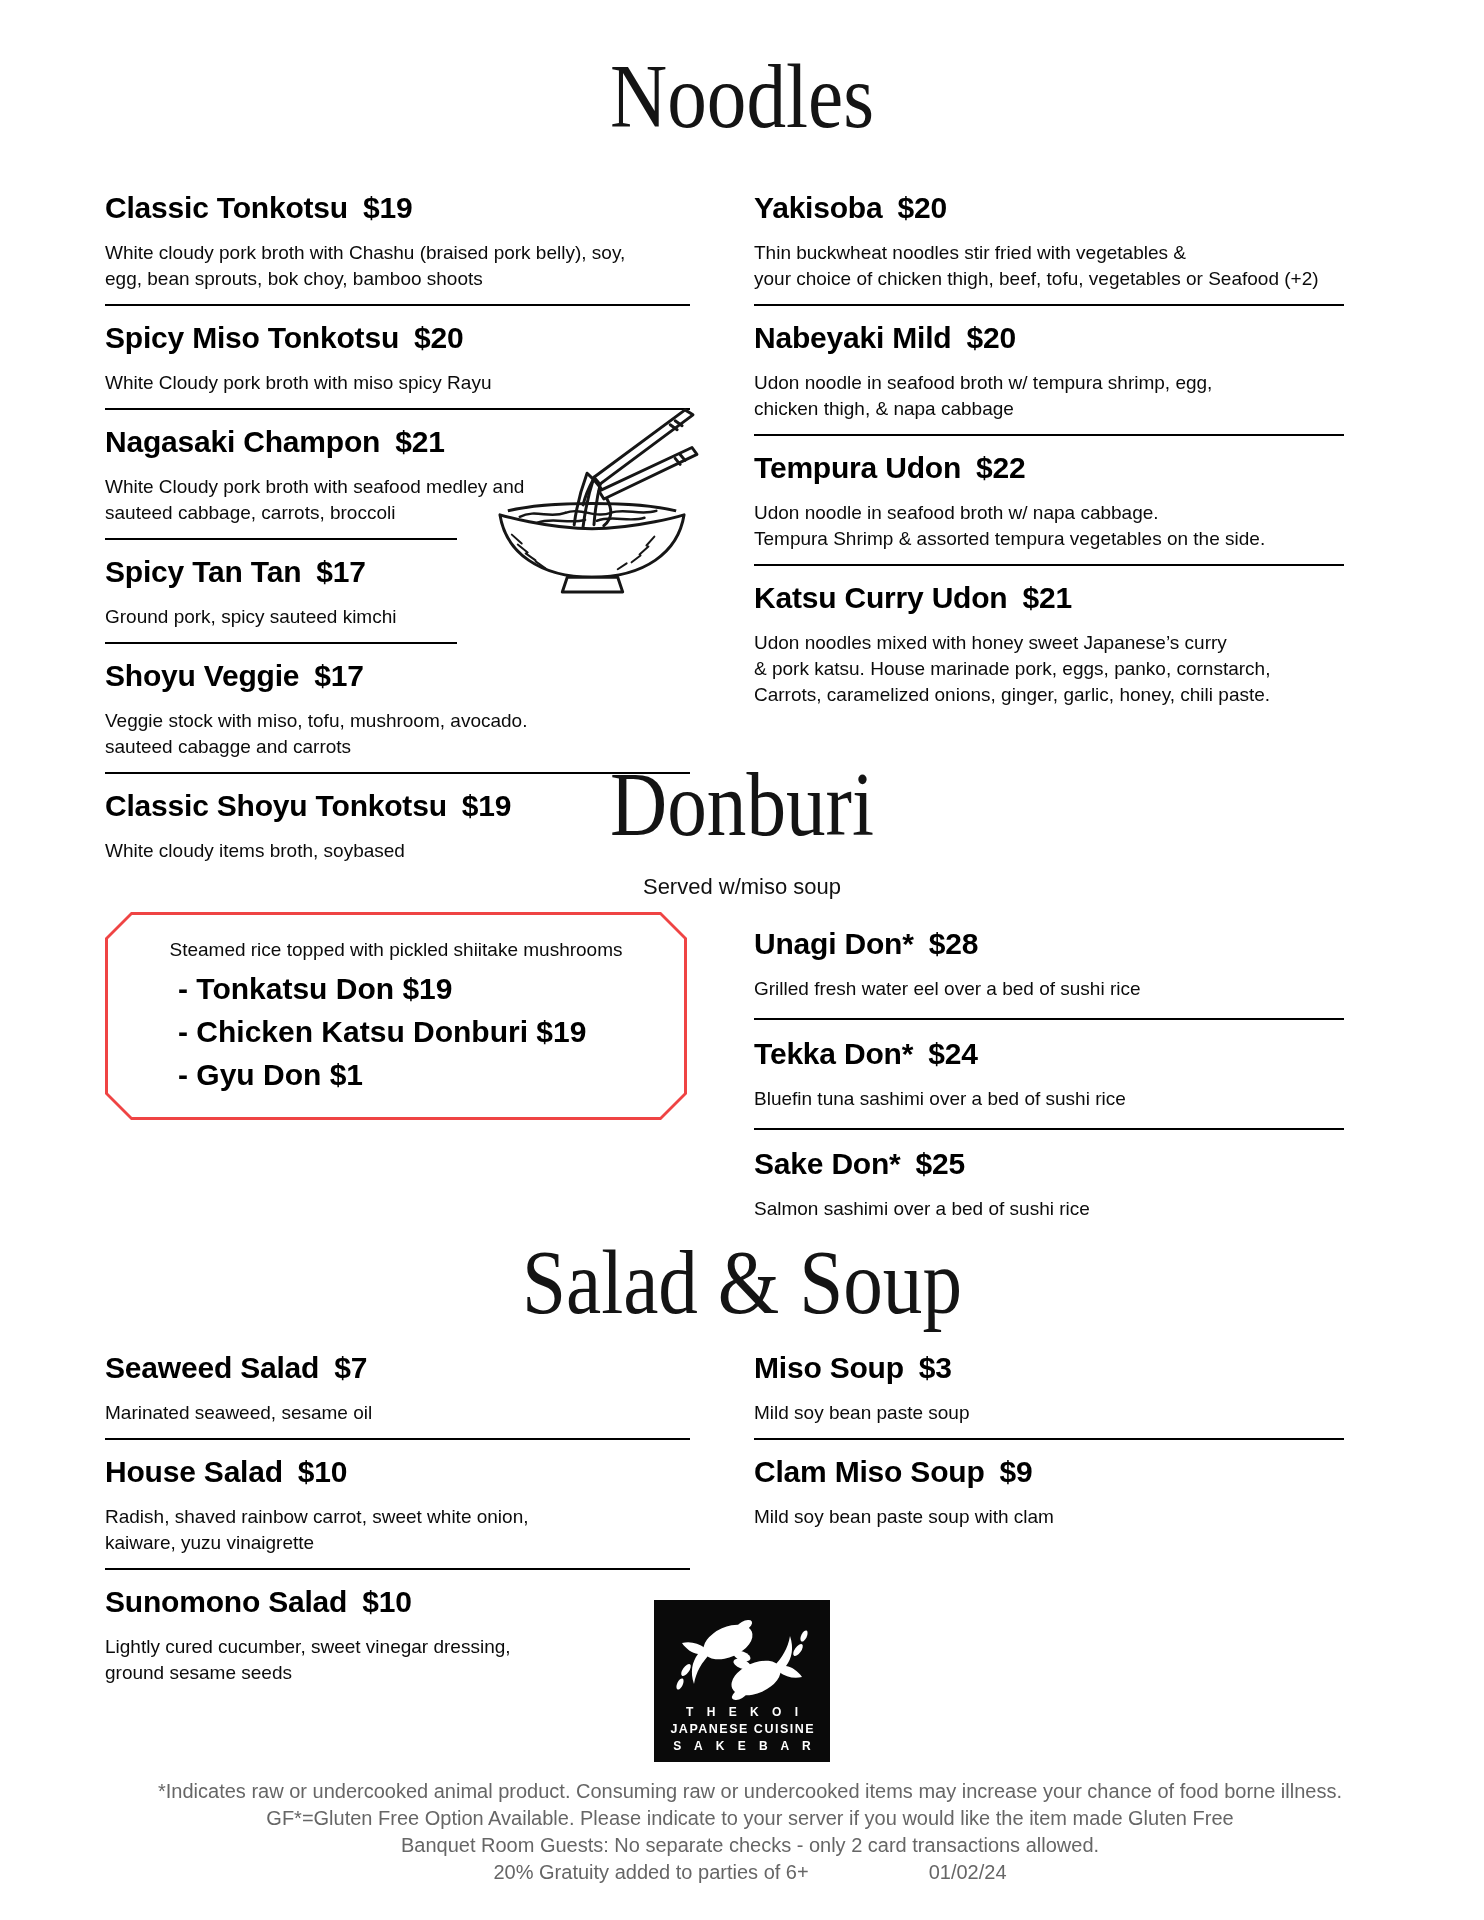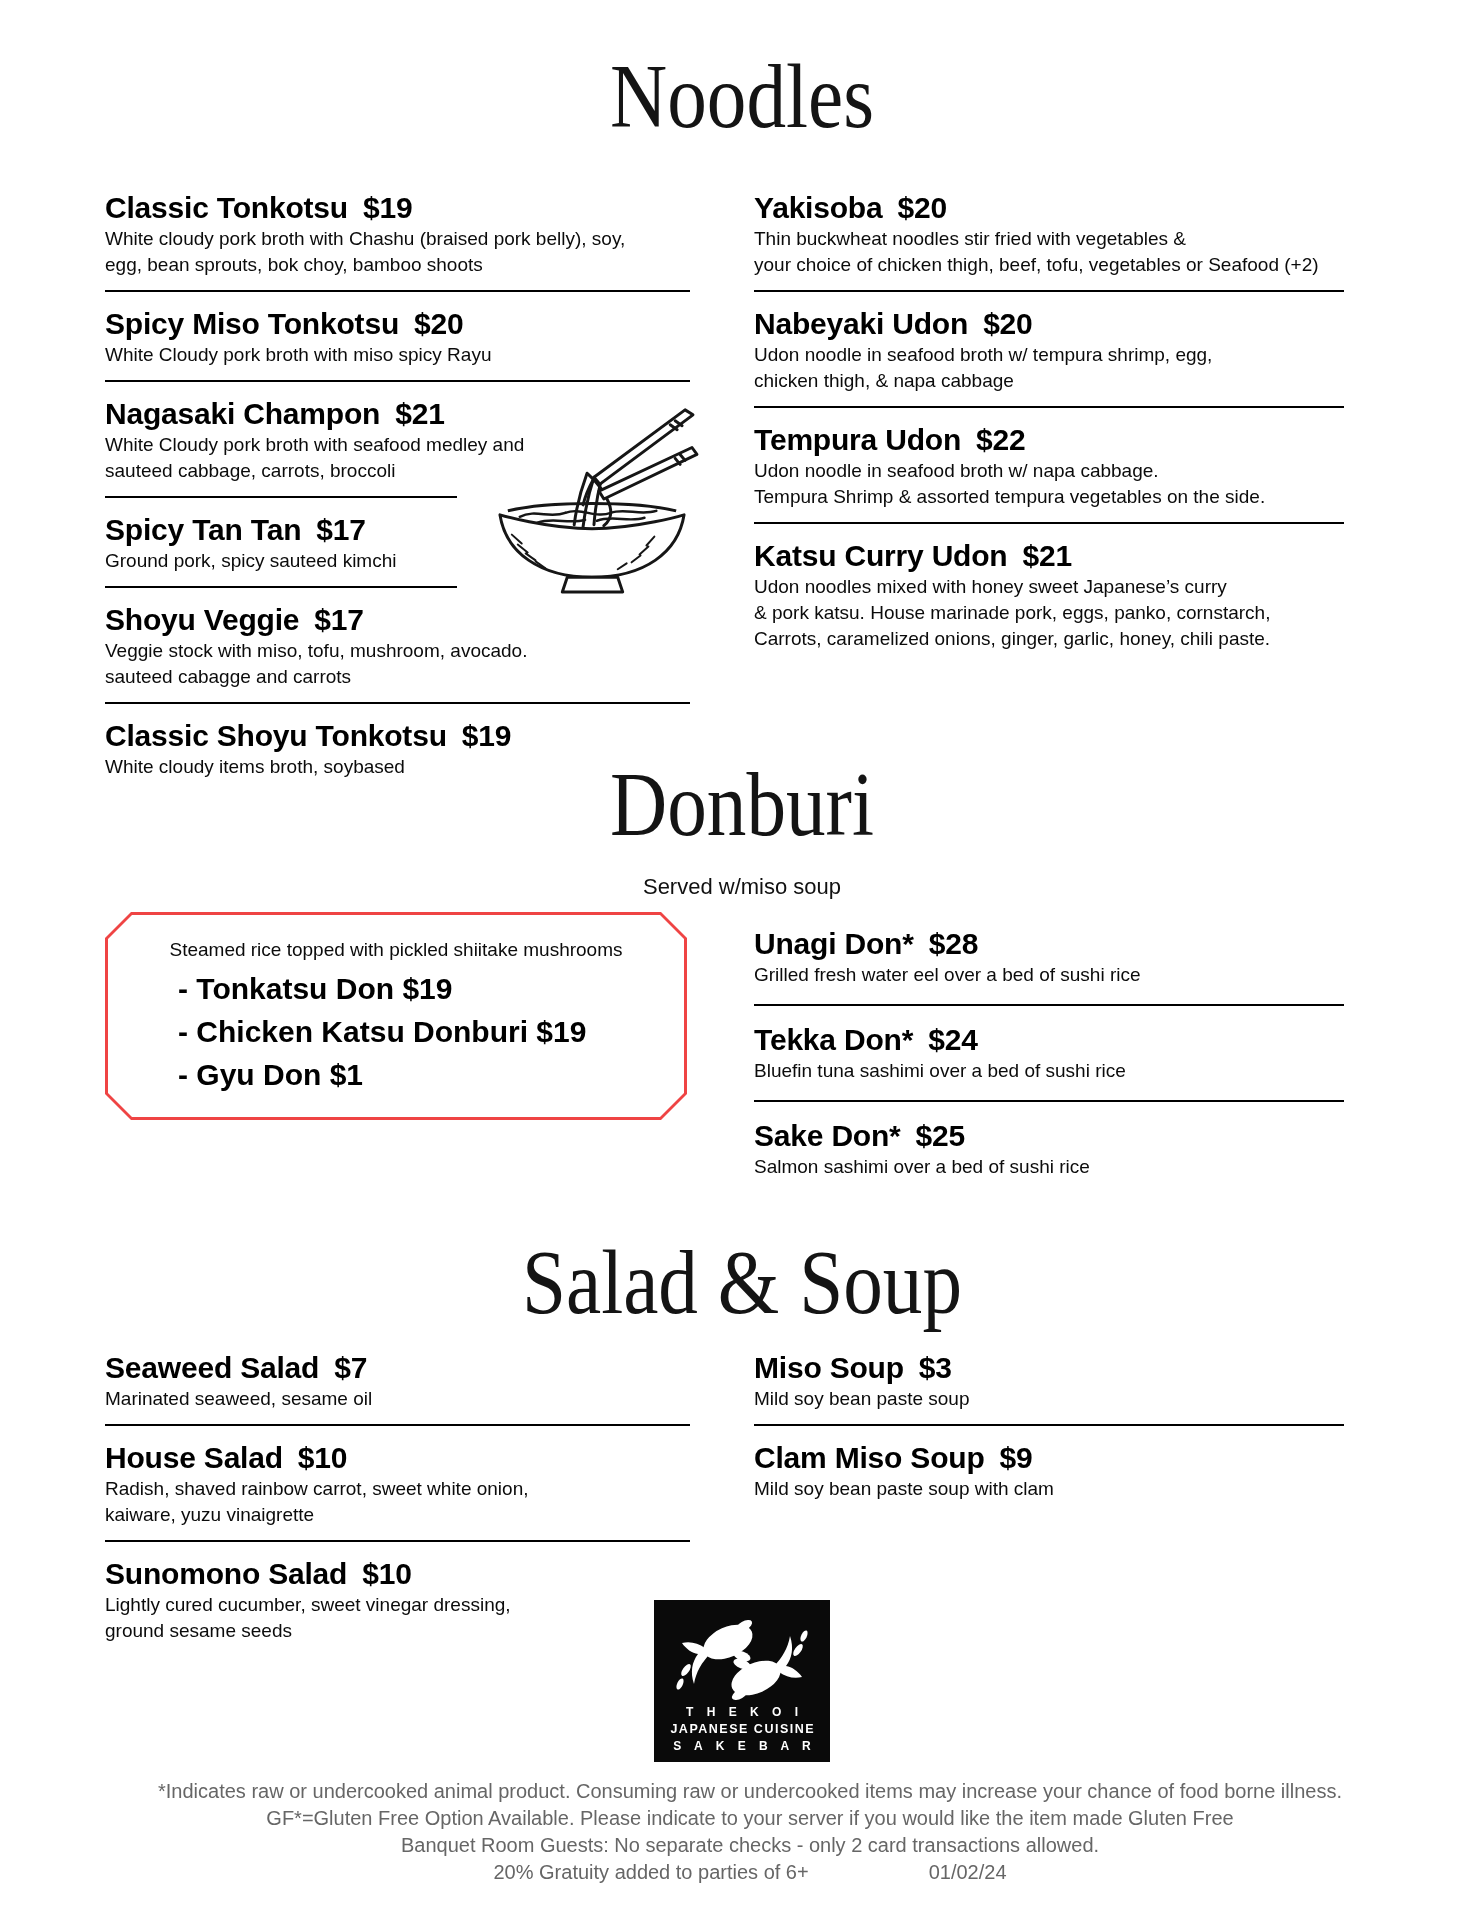--- a/index.html
+++ b/index.html
@@ -18,21 +18,21 @@
   
   .cols{position:absolute;left:105px;width:1285px;display:grid;
         grid-template-columns:585px 590px;column-gap:64px;align-items:start;}
   #noodles-cols{top:192px;}
   #donburi-row{top:912px;}
   #salad-cols{top:1352px;}
 
   .mi{display:block;}
   .mi-head{font-size:30px;font-weight:bold;line-height:32px;letter-spacing:-.2px;white-space:nowrap;}
   .mi-price{margin-left:15px;}
-  .mi-desc{font-size:19px;line-height:26px;margin-top:2px;white-space:pre-line;color:#0b0b0b;}
+  .mi-desc{font-size:19px;line-height:26px;margin-top:16px;white-space:pre-line;color:#0b0b0b;}
   .rule{height:2px;background:#000;margin:12px 0 16px 0;}
   .rule.short{width:352px;}
   .rule.roomy{margin:16px 0 18px 0;}
   .don-right{padding-top:16px;}
 
   
   .don-box{position:relative;width:582px;height:208px;background:#ef4444;
            clip-path:polygon(26px 0,calc(100% - 26px) 0,100% 26px,100% calc(100% - 26px),
                      calc(100% - 26px) 100%,26px 100%,0 calc(100% - 26px),0 26px);}
   .don-box-inner{position:absolute;top:3px;left:3px;right:3px;bottom:3px;background:#fff;
@@ -104,21 +104,21 @@
     </div>
 
     <div>
       <div class="mi">
         <div class="mi-head"><span>Yakisoba</span><span class="mi-price">$20</span></div>
         <div class="mi-desc">Thin buckwheat noodles stir fried with vegetables &amp;
 your choice of chicken thigh, beef, tofu, vegetables or Seafood (+2)</div>
         <div class="rule"></div>
       </div>
       <div class="mi">
-        <div class="mi-head"><span>Nabeyaki Udon</span><span class="mi-price">$20</span></div>
+        <div class="mi-head"><span>Nabeyaki Mild</span><span class="mi-price">$20</span></div>
         <div class="mi-desc">Udon noodle in seafood broth w/ tempura shrimp, egg,
 chicken thigh, &amp; napa cabbage</div>
         <div class="rule"></div>
       </div>
       <div class="mi">
         <div class="mi-head"><span>Tempura Udon</span><span class="mi-price">$22</span></div>
         <div class="mi-desc">Udon noodle in seafood broth w/ napa cabbage.
 Tempura Shrimp &amp; assorted tempura vegetables on the side.</div>
         <div class="rule"></div>
       </div>

